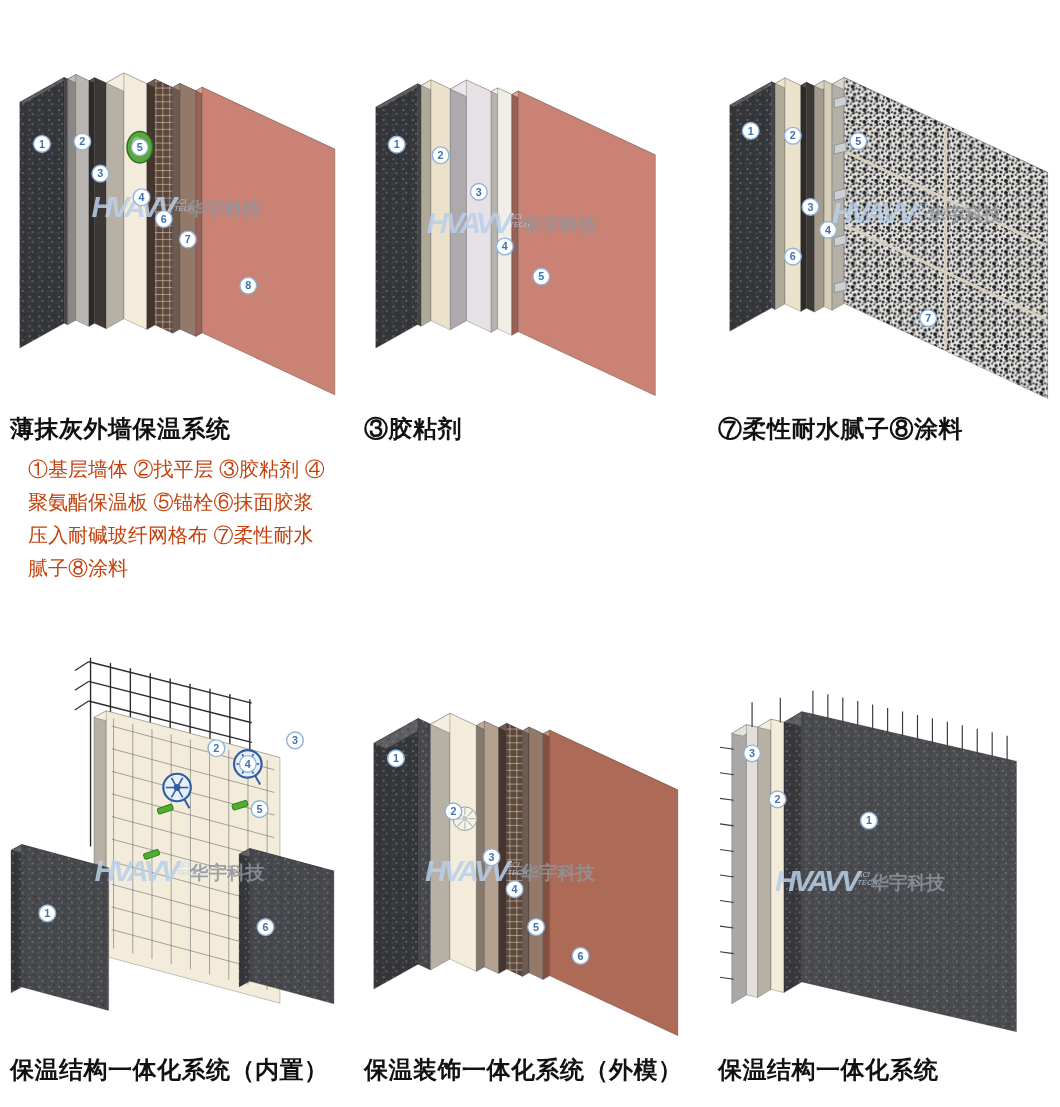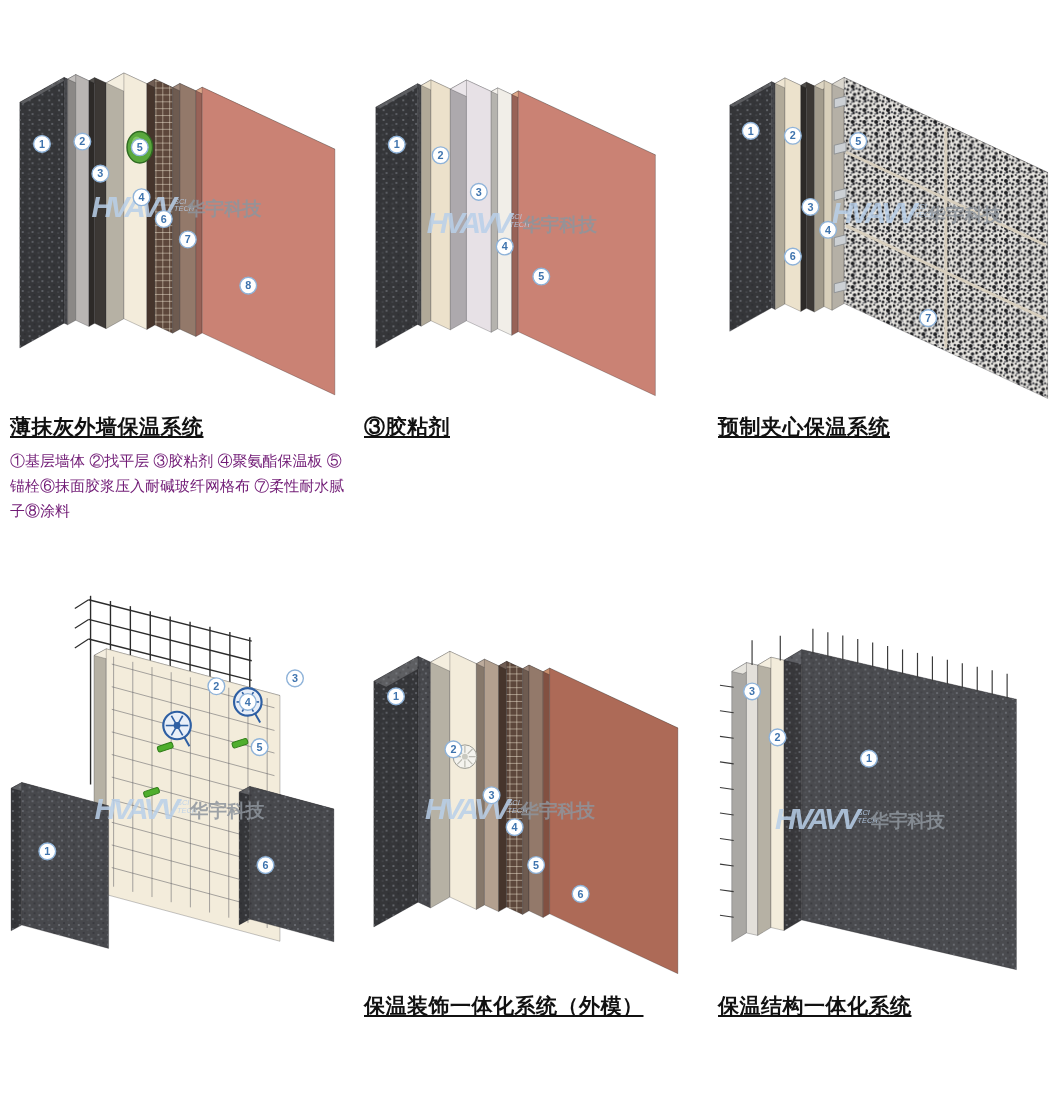--- a/index.html
+++ b/index.html
@@ -1,21 +1,21 @@
 <!DOCTYPE html>
 <html><head>
 <meta charset="utf-8">
 <style>
   html,body{margin:0;padding:0;background:#ffffff;}
   body{width:1060px;font-family:"Liberation Sans",sans-serif;-webkit-font-smoothing:antialiased;}
   .grid{display:grid;grid-template-columns:344px 344px 344px;column-gap:10px;row-gap:64px;padding:8px 0 14px 8px;}
   .panel{display:flex;flex-direction:column;}
   svg.diagram{width:344px;height:395px;display:block;font-family:"Liberation Sans",sans-serif;}
-  h2.title{font-size:21px;font-weight:700;color:#111;margin:10px 0 8px 2px;letter-spacing:0.5px;text-decoration:underline;}
-  p.legend{font-size:15px;color:#701a75;line-height:1.65;margin:0 2px;max-width:340px;}
+  h2.title{font-size:24px;font-weight:700;color:#111;margin:10px 0 8px 2px;letter-spacing:0.5px;}
+  p.legend{font-size:20px;color:#c2410c;line-height:1.65;margin:0 20px;max-width:340px;}
 </style>
 </head>
 <body>
 
 <div class="grid">
   <section class="panel">
     <svg id="diag-0" class="diagram" viewBox="0 0 350 400">
         <defs>
           <pattern id="p0-spk" width="10" height="10" patternUnits="userSpaceOnUse">
             <circle cx="2" cy="3" r="0.9" fill="#75787f"></circle>
@@ -272,21 +272,21 @@
         </g>
         <g>
           <circle cx="78.18" cy="252.01999999999998" r="8.5" fill="#ffffff" stroke="#8fb3d9" stroke-width="1.4"></circle>
           <text x="78.18" y="255.82" text-anchor="middle" font-size="11" font-weight="bold" fill="#3f74ae">6</text>
         </g>
         <g>
           <circle cx="215.86" cy="314.62" r="8.5" fill="#ffffff" stroke="#8fb3d9" stroke-width="1.4"></circle>
           <text x="215.86" y="318.42" text-anchor="middle" font-size="11" font-weight="bold" fill="#3f74ae">7</text>
         </g>
       </svg>
-    <h2 class="title">预制夹心保温系统</h2>
+    <h2 class="title">⑦柔性耐水腻子⑧涂料</h2>
   </section>
   <section class="panel">
     <svg id="diag-3" class="diagram" viewBox="0 0 350 400">
         <defs>
           <pattern id="p3-spk" width="10" height="10" patternUnits="userSpaceOnUse">
             <circle cx="2" cy="3" r="0.9" fill="#75787f"></circle>
             <circle cx="7" cy="1" r="0.7" fill="#222429"></circle>
             <circle cx="5" cy="7" r="0.8" fill="#8b8f97"></circle>
             <circle cx="9" cy="6" r="0.6" fill="#2b2d32"></circle>
             <circle cx="1" cy="8" r="0.6" fill="#686b73"></circle>
@@ -416,20 +416,21 @@
         </g>
         <g>
           <circle cx="256" cy="162" r="8.5" fill="#ffffff" stroke="#8fb3d9" stroke-width="1.4"></circle>
           <text x="256" y="165.8" text-anchor="middle" font-size="11" font-weight="bold" fill="#3f74ae">5</text>
         </g>
         <g>
           <circle cx="262" cy="282" r="8.5" fill="#ffffff" stroke="#8fb3d9" stroke-width="1.4"></circle>
           <text x="262" y="285.8" text-anchor="middle" font-size="11" font-weight="bold" fill="#3f74ae">6</text>
         </g>
       </svg>
+    <h2 class="title">保温结构一体化系统（内置）</h2>
   </section>
   <section class="panel">
     <svg id="diag-4" class="diagram" viewBox="0 0 350 400">
         <defs>
           <pattern id="p4-spk" width="10" height="10" patternUnits="userSpaceOnUse">
             <circle cx="2" cy="3" r="0.9" fill="#75787f"></circle>
             <circle cx="7" cy="1" r="0.7" fill="#222429"></circle>
             <circle cx="5" cy="7" r="0.8" fill="#8b8f97"></circle>
             <circle cx="9" cy="6" r="0.6" fill="#2b2d32"></circle>
             <circle cx="1" cy="8" r="0.6" fill="#686b73"></circle>

